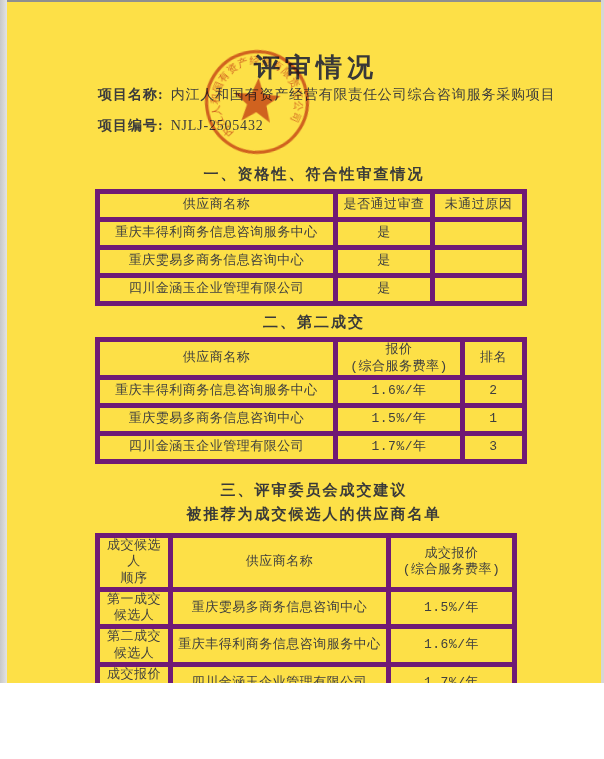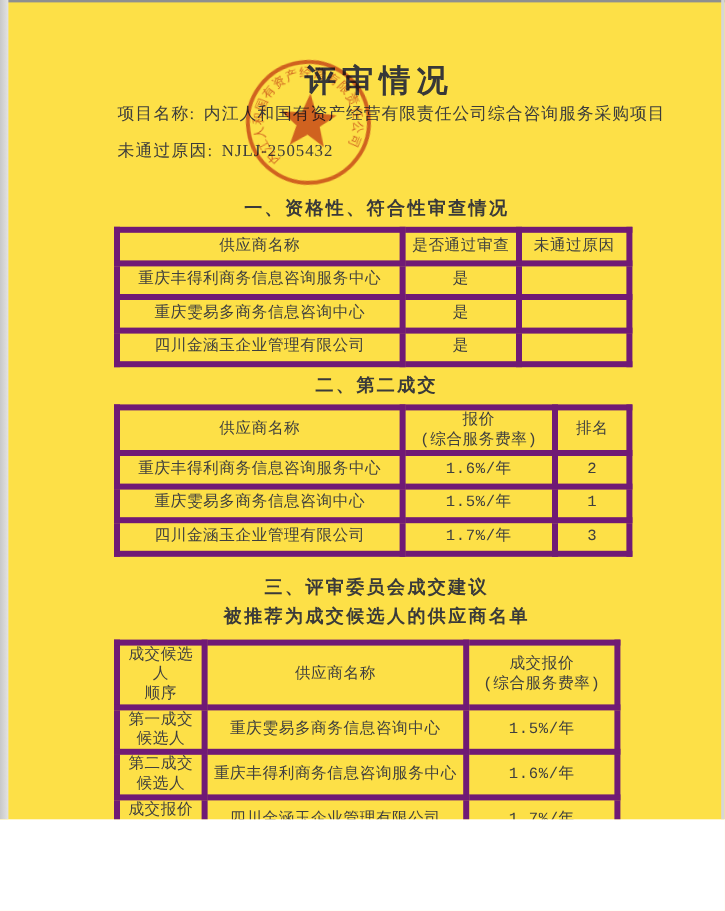--- a/index.html
+++ b/index.html
@@ -17,21 +17,21 @@
   .edge-left { position: absolute; top: 0; left: 0; width: 7px; height: 100%;
                background: linear-gradient(to right, #c8c8c8, #e3e3e3); }
   .edge-right { position: absolute; top: 0; right: 0; width: 3px; height: 100%; background: #d6d6d6; }
 
   .doc-title {
     position: absolute; top: 50px; left: 14px; width: 100%;
     text-align: center; font-size: 26px; font-weight: bold;
     letter-spacing: 5px; color: #383838;
   }
   .meta-line { position: absolute; left: 98px; font-size: 14px; white-space: nowrap; }
-  .meta-line .lbl { font-weight: normal; letter-spacing: 1px; text-align: center; }
+  .meta-line .lbl { font-weight: bold; letter-spacing: 1px; text-align: center; }
   .meta-line .val { letter-spacing: 0.8px; margin-left: 7px; }
   #meta-name { top: 86px; }
   #meta-no { top: 117px; }
 
   
   .seal {
     position: absolute; left: 201px; top: 46px; width: 112px; height: 112px;
     color: #c8504c;
     opacity: 0.82;
     transform: rotate(-8deg);
@@ -87,21 +87,21 @@
   <div class="edge-top"></div>
   <div class="edge-left"></div>
   <div class="edge-right"></div>
 
   <div class="doc-title">评审情况</div>
 
   <div class="meta-line" id="meta-name">
     <span class="lbl">项目名称:</span><span class="val">内江人和国有资产经营有限责任公司综合咨询服务采购项目</span>
   </div>
   <div class="meta-line" id="meta-no">
-    <span class="lbl">未通过原因:</span><span class="val">NJLJ-2505432</span>
+    <span class="lbl">项目编号:</span><span class="val">NJLJ-2505432</span>
   </div>
 
   <svg class="seal" viewBox="0 0 120 120" style="color: rgb(200, 80, 76);">
     <circle cx="60" cy="60" r="54" fill="none" stroke="currentColor" stroke-width="3.5"></circle>
     <path id="sealArc" d="M 31 89 A 41 41 0 1 1 89 89" fill="none"></path>
     <text fill="currentColor" font-size="11" letter-spacing="0.8" font-family="Liberation Serif, serif">
       <textPath href="#sealArc">内江人和国有资产经营有限责任公司</textPath>
     </text>
     <polygon fill="currentColor" transform="rotate(12 60 60)" points="60,34 66.4,51.2 84.7,52 70.4,63.4 75.3,81 60,70.9 44.7,81 49.6,63.4 35.3,52 53.6,51.2"></polygon>
   </svg>

